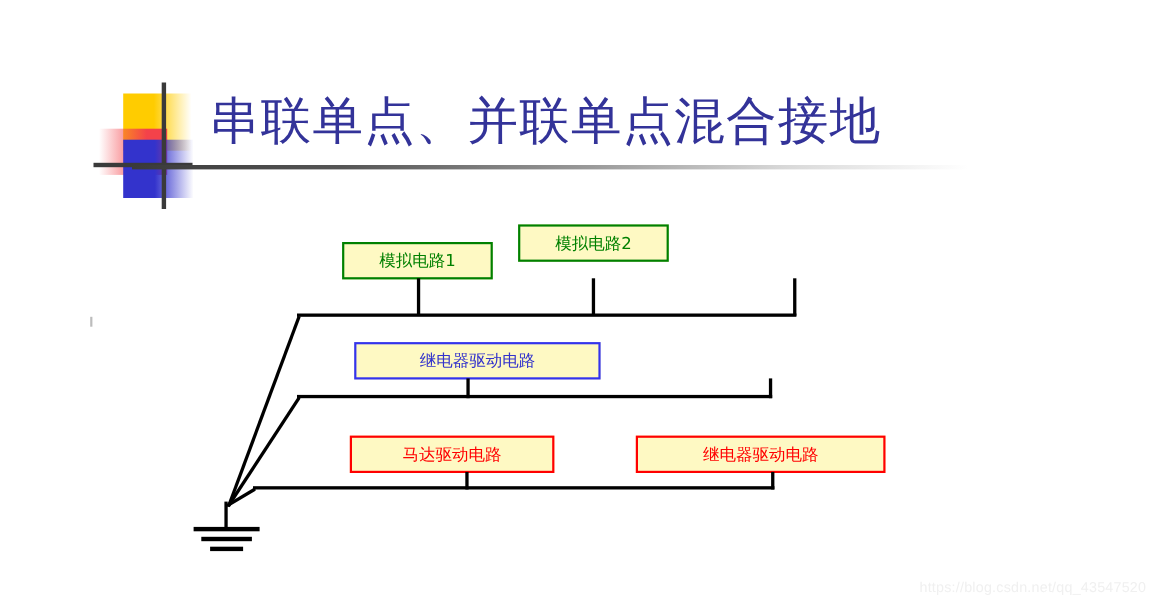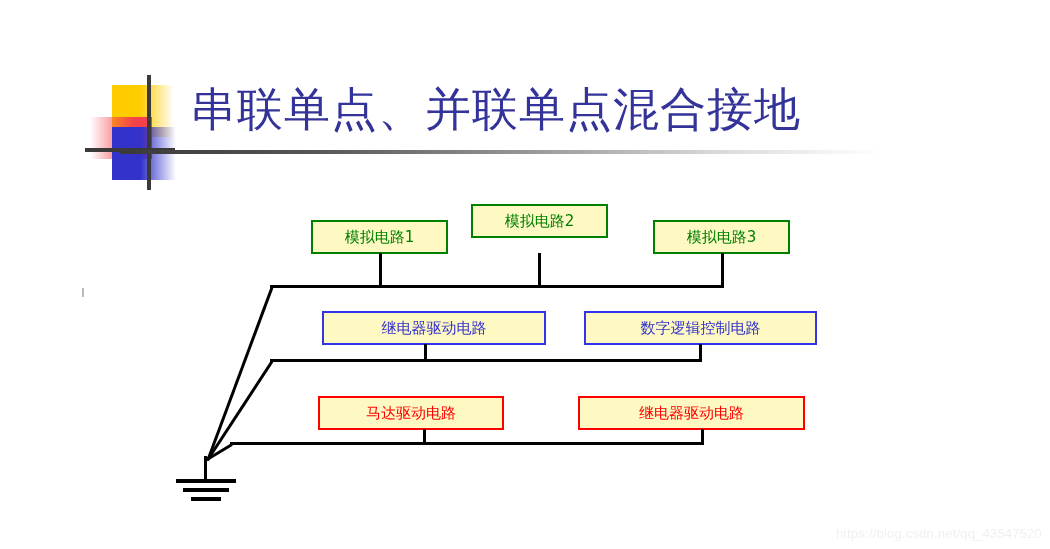--- a/index.html
+++ b/index.html
@@ -88,35 +88,29 @@
   <div class="tiny-mark"></div>
 
   <div id="diagram">
 
     <div class="box green" style="left:311px;top:220px;width:137px;height:34px;">
       <span>模拟电路1</span>
     </div>
     <div class="box green" style="left:471px;top:204px;width:137px;height:34px;">
       <span>模拟电路2</span>
     </div>
-    <div class="box green" style="left:653px;top:220px;width:137px;height:34px;">
-      <span>模拟电路3</span>
-    </div>
 
     <div class="wire wire-v" style="left:379px;top:253px;height:34px;"></div>
     <div class="wire wire-v" style="left:538px;top:253px;height:34px;"></div>
     <div class="wire wire-v" style="left:721px;top:253px;height:34px;"></div>
 
     <div class="wire wire-h" style="left:270px;top:285px;width:454px;"></div>
 
     <div class="box blue" style="left:322px;top:311px;width:224px;height:34px;">
       <span>继电器驱动电路</span>
-    </div>
-    <div class="box blue" style="left:584px;top:311px;width:233px;height:34px;">
-      <span>数字逻辑控制电路</span>
     </div>
 
     <div class="wire wire-v" style="left:424px;top:344px;height:18px;"></div>
     <div class="wire wire-v" style="left:699px;top:344px;height:18px;"></div>
 
     <div class="wire wire-h" style="left:270px;top:359px;width:432px;"></div>
 
     <div class="box red" style="left:578px;top:396px;width:227px;height:34px;">
       <span>继电器驱动电路</span>
     </div>

